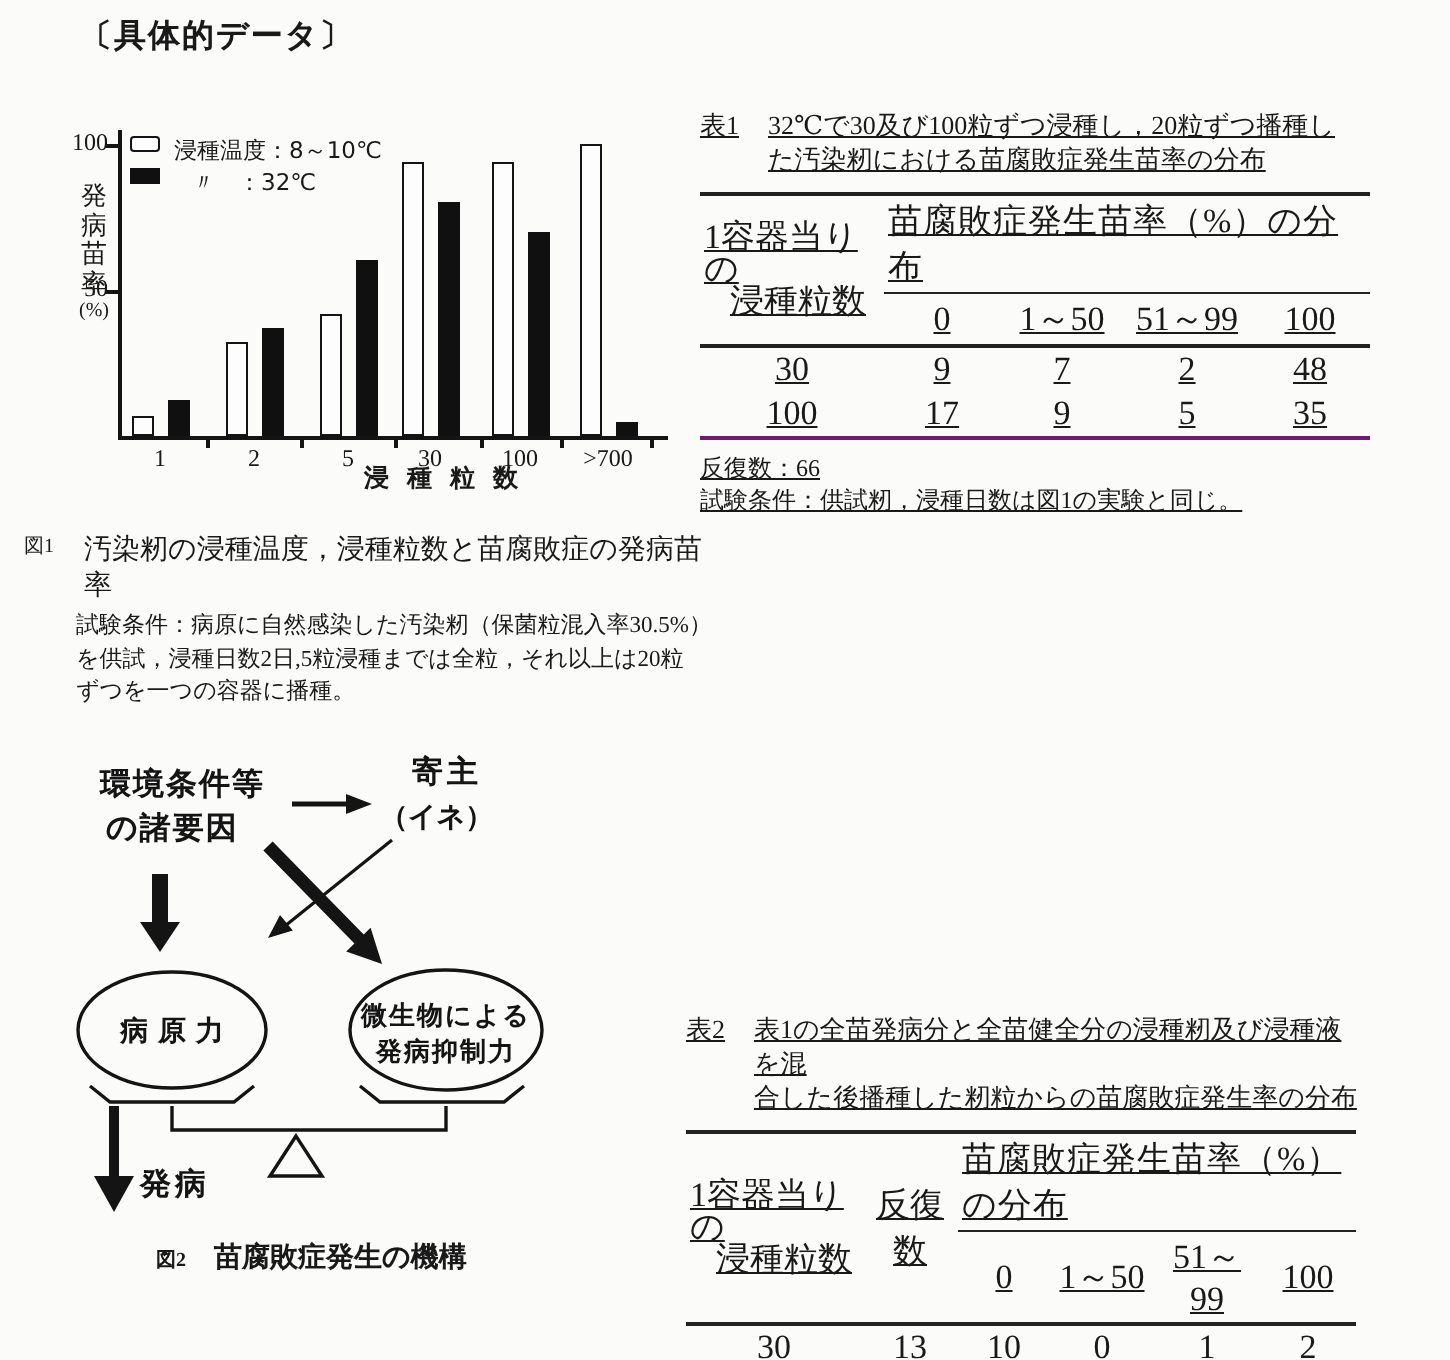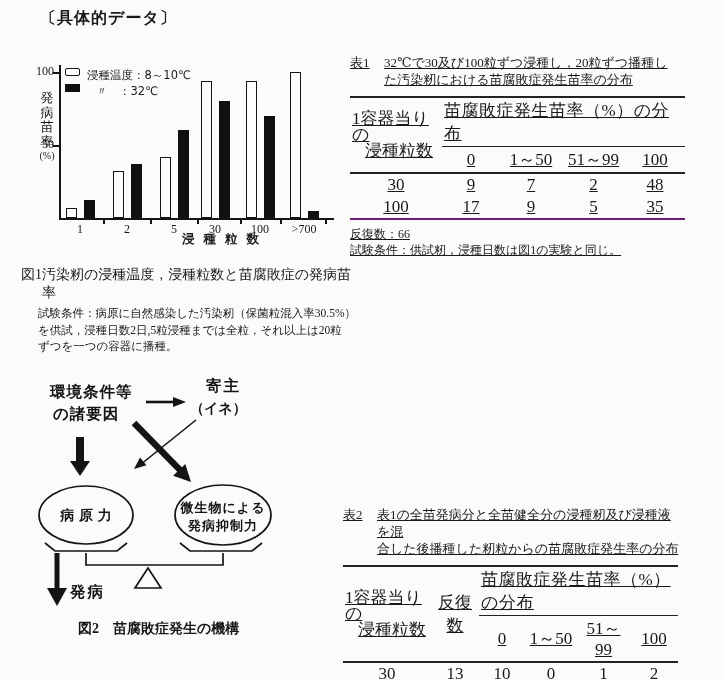--- a/index.html
+++ b/index.html
@@ -33,21 +33,21 @@
   .legend{position:absolute; left:45px; top:10px; font-size:11.5px;
     font-family:"DejaVu Sans","Liberation Sans",sans-serif;}
   .legend-row{display:flex; align-items:flex-start; height:16px;}
   .swatch{width:15px; height:8px; margin-right:7px; box-sizing:border-box;}
   .swatch.open{border:1.6px solid #141414; background:#fdfdfd; border-radius:2px;}
   .swatch.filled{background:#101010;}
   .legend-row.second .legend-text{padding-left:9px;}
   
   .fig1-block{left:12px; top:266px; width:352px;}
   .cap-line{display:flex;}
-  .cap-label{width:30px; font-size:14px; flex:none;text-align:right;}
+  .cap-label{width:30px; font-size:10px; flex:none;}
   .cap-text{font-size:14px;}
   .cond{margin-left:26px; font-size:11.5px; line-height:16.5px; margin-top:3px;}
   .fig2-caption{left:78px; top:620px; font-size:14px;font-weight:bold;}
   .fig2-caption .cap-label{display:inline; margin-right:14px;}
   
   .tbl-block{width:340px;text-decoration:underline;}
   .t1{left:350px; top:54px;}
   .t2{left:343px; top:506px;}
   .tbl-title{display:flex; font-size:13px; line-height:17px; margin-bottom:8px;}
   .tbl-title .lab{width:34px; flex:none;}

